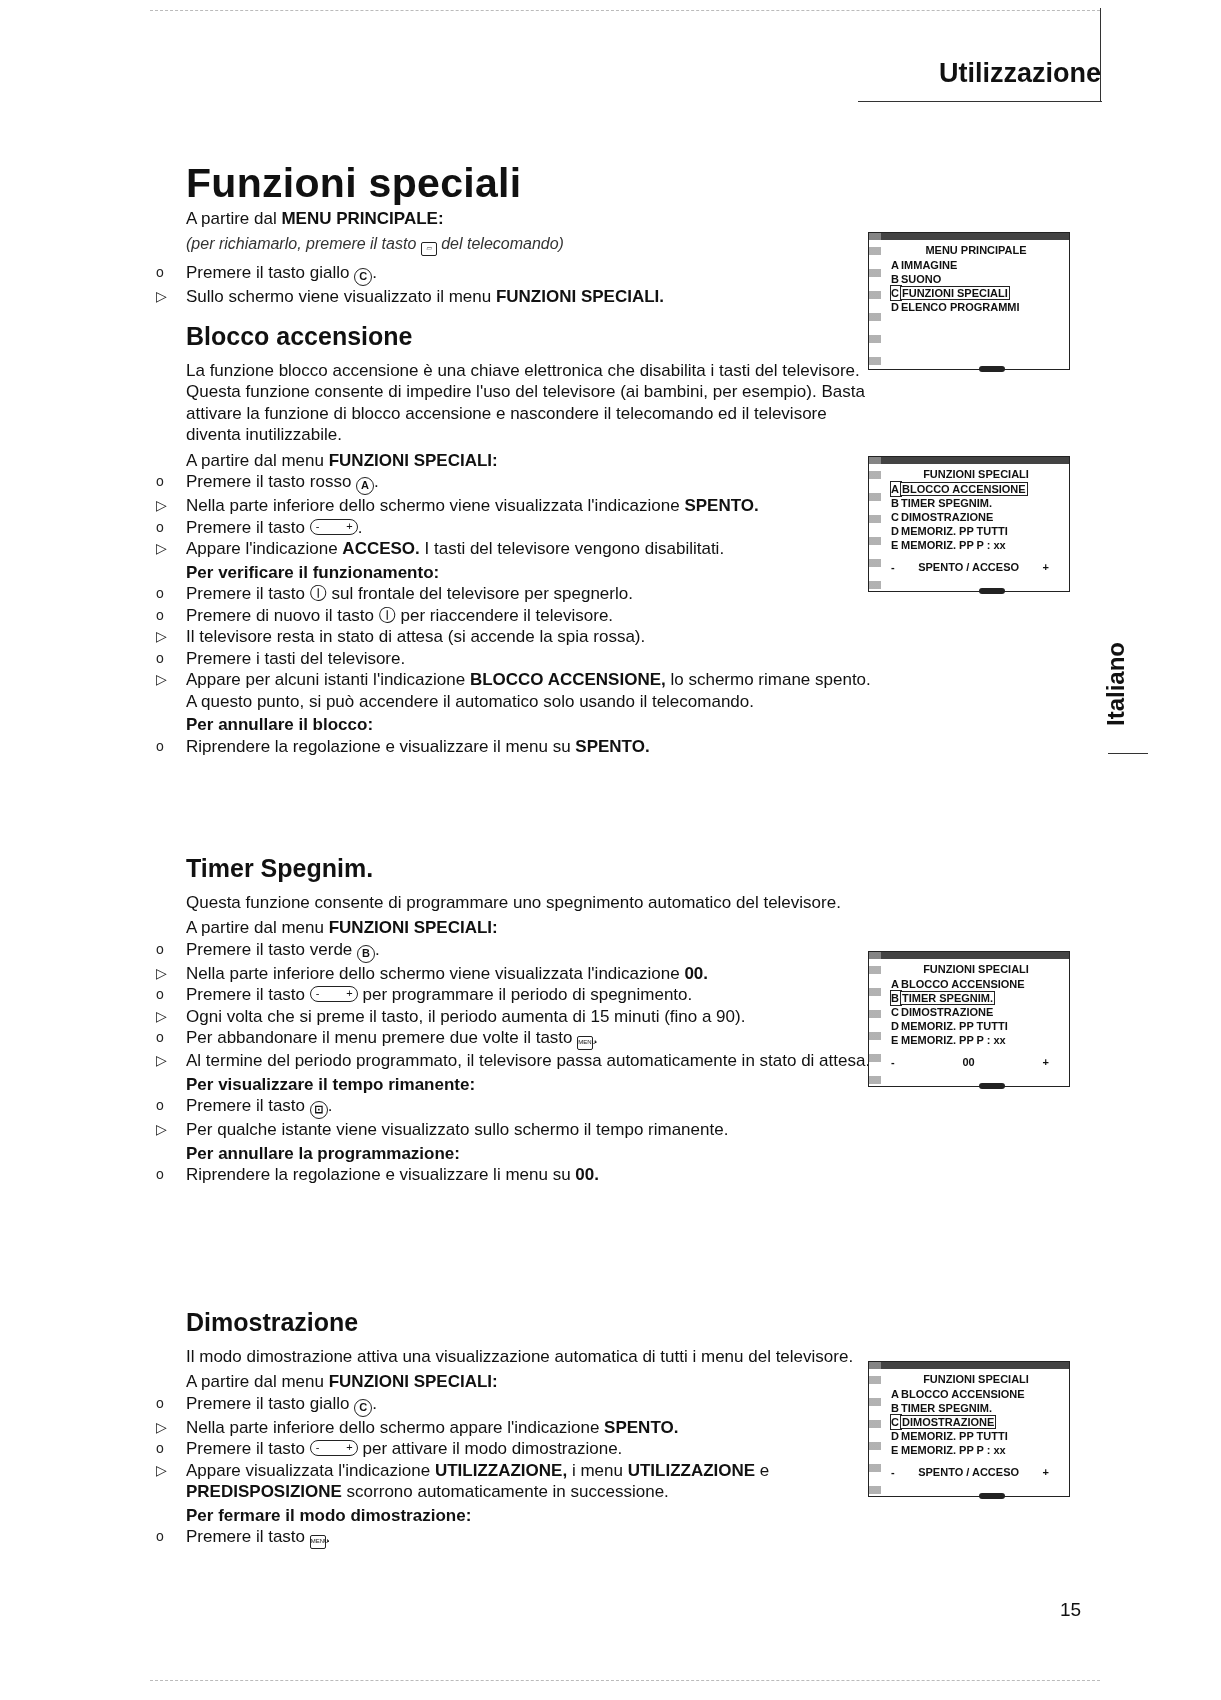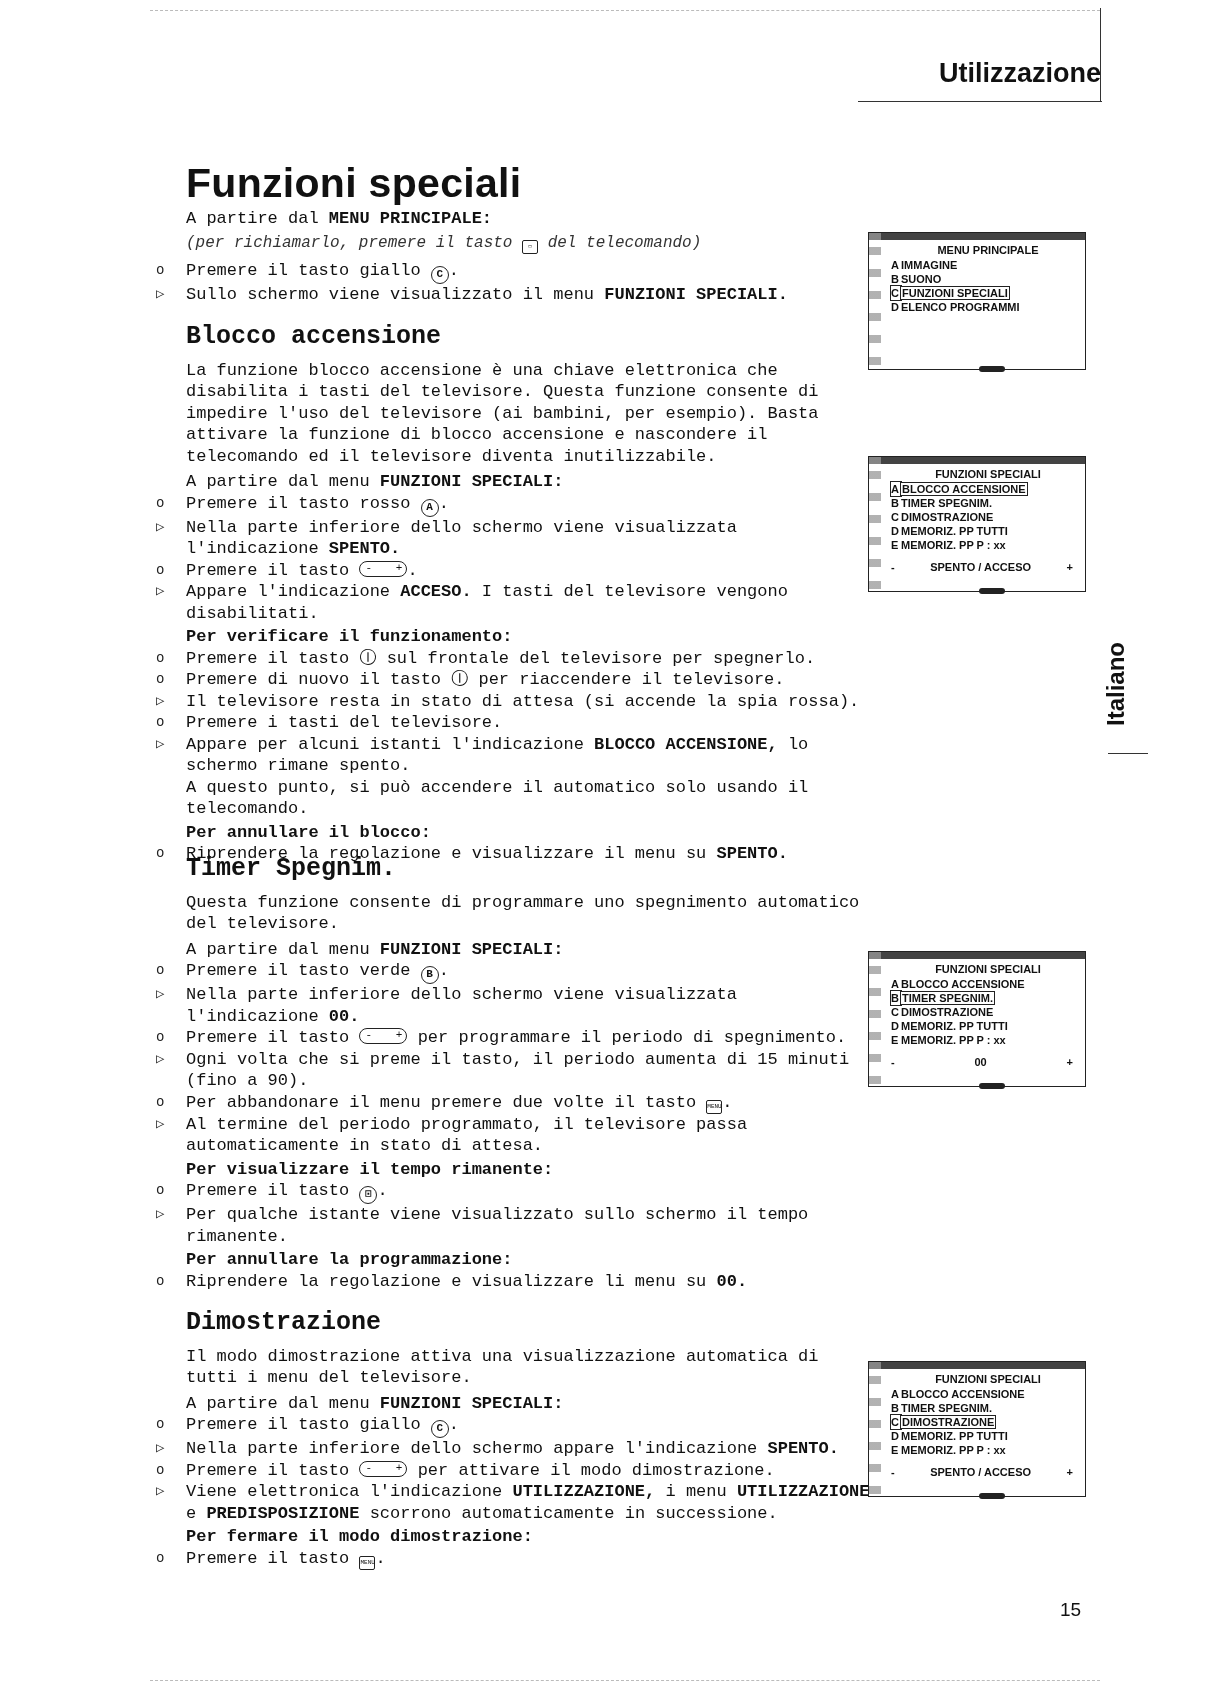--- a/index.html
+++ b/index.html
@@ -8,35 +8,35 @@
 
   .top-rule { position: absolute; left: 150px; top: 10px; width: 950px; height: 1px; border-top: 1px dashed #bbb; }
   .bottom-rule { position: absolute; left: 150px; top: 1680px; width: 950px; height: 1px; border-top: 1px dashed #bbb; }
 
   .header-section { position: absolute; right: 120px; top: 58px; font-size: 27px; font-weight: bold; color: #111; }
   .header-underline { position: absolute; left: 858px; top: 101px; width: 244px; height: 1px; background: #333; }
   .header-vline { position: absolute; left: 1100px; top: 8px; width: 1px; height: 94px; background: #333; }
 
   .page-title { position: absolute; left: 186px; top: 160px; font-size: 41px; font-weight: bold; letter-spacing: 0.3px; }
 
-  .col { position: absolute; left: 186px; width: 690px; font-size: 17px; line-height: 21.5px; font-family: Liberation Mono, monospace; }
+  .col { position: absolute; left: 186px; width: 690px; font-size: 17px; line-height: 21.5px; }
   .p { margin: 0; }
   .italic { font-style: italic; color: #333; }
   b { font-weight: bold; }
   .line { position: relative; padding-left: 0; }
   .bullet { position: absolute; left: -30px; top: 0; width: 20px; font-size: 14px; color: #222; }
   .sub-h { font-weight: bold; margin-top: 2px; }
   .section-h { font-size: 25px; font-weight: bold; margin: 6px 0 12px 0; }
   .circ { display: inline-block; width: 18px; height: 18px; border: 1.5px solid #222; border-radius: 50%; font-size: 11px; font-weight: bold; text-align: center; line-height: 15px; vertical-align: -2px; }
   .pill { display: inline-block; width: 48px; height: 16px; border: 1.5px solid #222; border-radius: 9px; font-size: 11px; line-height: 12px; vertical-align: -2px; position: relative; }
   .pill .mi { position: absolute; left: 5px; top: 0; }
   .pill .pl { position: absolute; right: 4px; top: 0; }
   .menu-key { display: inline-block; width: 16px; height: 14px; border: 1.5px solid #222; border-radius: 2px; font-size: 6px; line-height: 11px; text-align: center; vertical-align: -1px; }
 
-  .tv-screen { position: absolute; width: 218px; background: #fff; border: 1.5px solid #222; font-size: 11px; font-weight: bold; line-height: 14px; padding: 10px 8px 6px 22px; }
+  .tv-screen { position: absolute; width: 202px; background: #fff; border: 1.5px solid #222; font-size: 11px; font-weight: bold; line-height: 14px; padding: 10px 16px 6px 22px; }
   .tv-screen .scr-title { text-align: center; margin-bottom: 1px; padding-left: 8px; }
   .tv-screen .row { white-space: nowrap; }
   .tv-screen .row .k { display: inline-block; width: 10px; }
   .tv-screen .row.sel .t { outline: 1px solid #222; padding: 0 1px; background: #fff; }
   .tv-screen .row.sel .k { outline: 1px solid #222; }
   .tv-screen .status { display: flex; justify-content: space-between; margin-top: 18px; padding-right: 4px; }
   .tv-screen .tab-left { position: absolute; left: 0; top: 0; width: 12px; height: 100%; background: repeating-linear-gradient(180deg, #fff 0 14px, #222 14px 22px); opacity: 0.35; }
   .tv-screen .tab-top { position: absolute; left: 0; top: 0; width: 100%; height: 7px; background: #222; opacity: 0.85; }
   .tv-screen .knob { position: absolute; bottom: -3px; left: 110px; width: 26px; height: 6px; border-radius: 3px; background: #222; }
 
@@ -99,21 +99,21 @@
   <div class="line"><span class="bullet">o</span><span>Riprendere la regolazione e visualizzare li menu su </span><b>00.</b></div>
 </div>
 
 <div class="col" style="top:1306px;">
   <h2 class="section-h">Dimostrazione</h2>
   <p class="p">Il modo dimostrazione attiva una visualizzazione automatica di tutti i menu del televisore.</p>
   <p class="p" style="margin-top:4px;"><span>A partire dal menu </span><b>FUNZIONI SPECIALI:</b></p>
   <div class="line"><span class="bullet">o</span><span>Premere il tasto giallo </span><span class="circ">C</span><span>.</span></div>
   <div class="line"><span class="bullet">▷</span><span>Nella parte inferiore dello schermo appare l'indicazione </span><b>SPENTO.</b></div>
   <div class="line"><span class="bullet">o</span><span>Premere il tasto </span><span class="pill"><span class="mi">-</span><span class="pl">+</span></span><span> per attivare il modo dimostrazione.</span></div>
-  <div class="line"><span class="bullet">▷</span><span>Viene elettronica l'indicazione </span><b>UTILIZZAZIONE,</b><span> i menu </span><b>UTILIZZAZIONE</b><span> e </span><b>PREDISPOSIZIONE</b><span> scorrono automaticamente in successione.</span></div>
+  <div class="line"><span class="bullet">▷</span><span>Appare visualizzata l'indicazione </span><b>UTILIZZAZIONE,</b><span> i menu </span><b>UTILIZZAZIONE</b><span> e </span><b>PREDISPOSIZIONE</b><span> scorrono automaticamente in successione.</span></div>
   <p class="p sub-h">Per fermare il modo dimostrazione:</p>
   <div class="line"><span class="bullet">o</span><span>Premere il tasto </span><span class="menu-key">MENU</span><span>.</span></div>
 </div>
 
 <div class="tv-screen" style="left:868px; top:232px; height:138px;">
   <div class="tab-top"></div>
   <div class="tab-left"></div>
   <div class="scr-title">MENU PRINCIPALE</div>
   <div class="row"><span class="k">A</span><span class="t">IMMAGINE</span></div>
   <div class="row"><span class="k">B</span><span class="t">SUONO</span></div>

